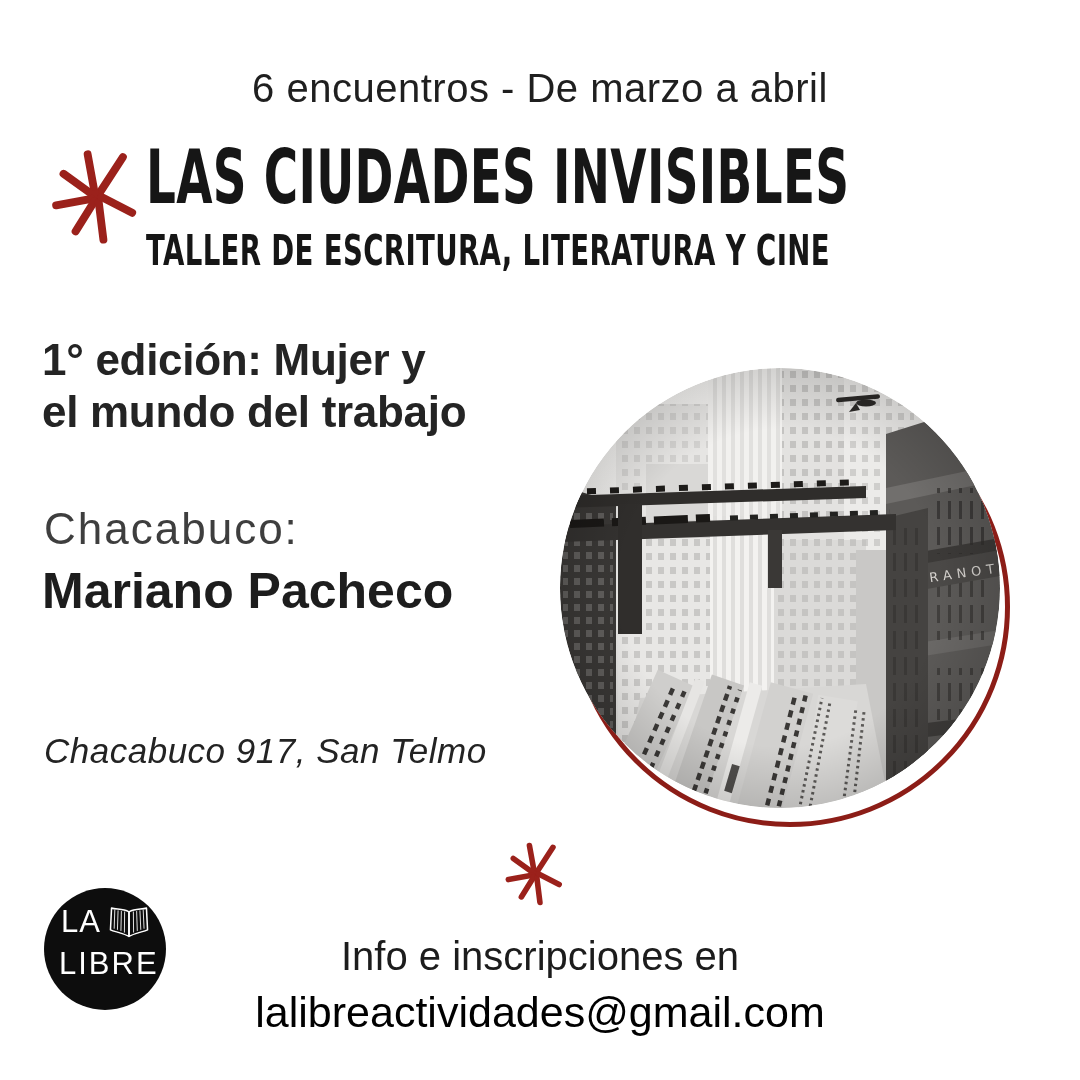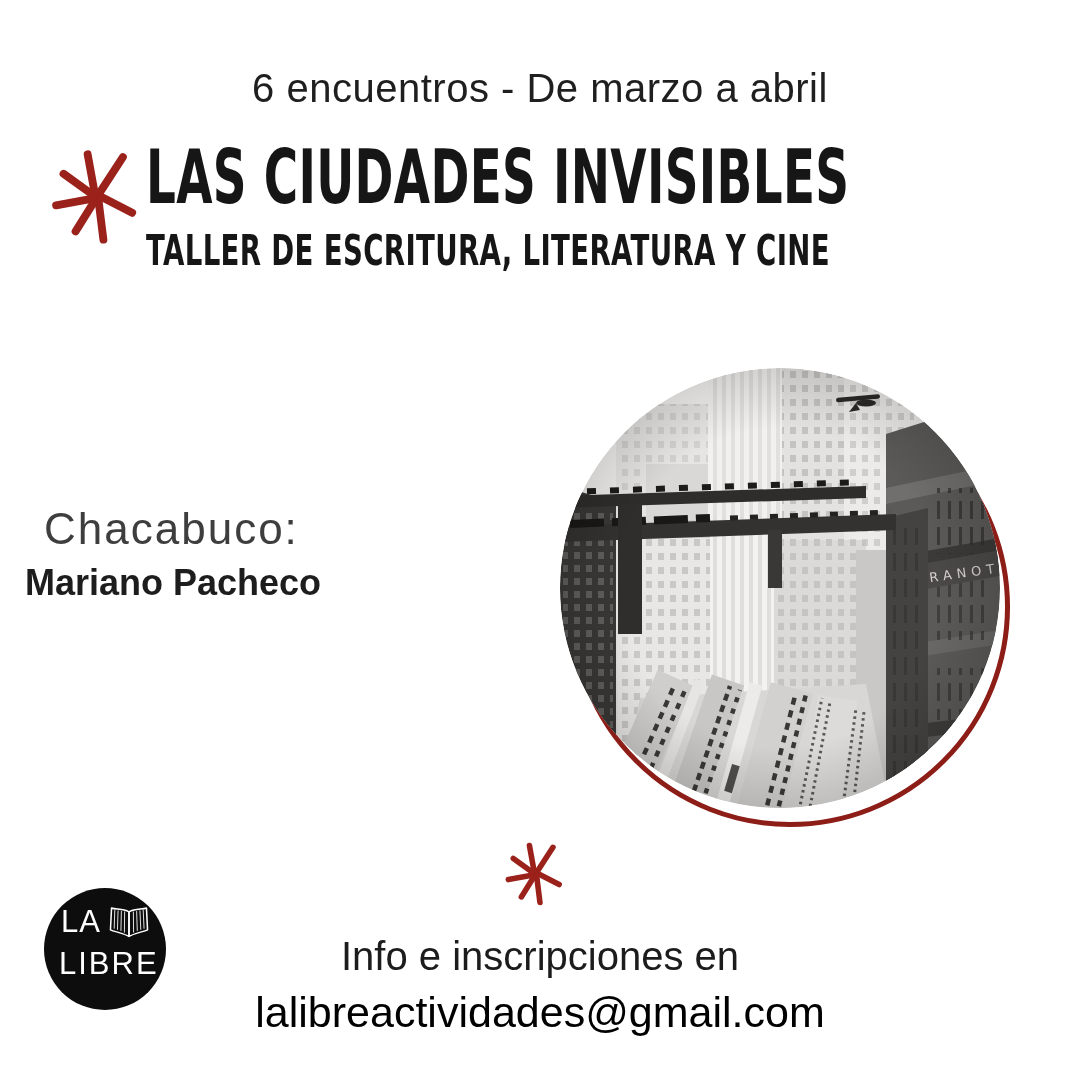--- a/index.html
+++ b/index.html
@@ -18,21 +18,21 @@
   .top-line{top:58px;font-size:40px;color:#1f1f1f;letter-spacing:0.5px;margin-top:8px;}
   .title-wrap{left:146px;top:134px;}
   .title-wrap .marker{font-size:70px;transform:scale(0.67,1.06);}
   .subtitle-wrap{left:146px;top:226px;}
   .subtitle-wrap .marker{font-size:40px;transform:scale(0.69,1.06);}
   .edition{
     left:42px;top:334px;font-size:44px;font-weight:bold;line-height:52px;
     color:#242424;letter-spacing:-0.3px;
   }
   .coordina{left:44px;top:504px;font-size:44px;font-weight:normal;color:#3e3e3e;letter-spacing:2px;}
-  .mariano{left:25px;top:562px;font-size:36px;font-weight:bold;color:#1d1d1d;}
+  .mariano{left:42px;top:562px;font-size:50px;font-weight:bold;color:#1d1d1d;}
   .martes-wrap{left:44px;top:670px;}
   .martes-wrap .marker{font-size:52px;transform:scale(0.67,1.10);}
   .address{left:44px;top:731px;font-size:35px;font-style:italic;color:#232323;letter-spacing:0.5px;}
   .info1{top:934px;font-size:40px;color:#1c1c1c;}
   .email{top:988px;font-size:43px;color:#000000;}
   
   .photo-ring{
     left:570px;top:387px;width:440px;height:440px;border-radius:50%;
     box-sizing:border-box;border:5px solid #8c1d17;
   }
@@ -74,24 +74,29 @@
     </svg>
   </div>
 
   <div class="abs title-wrap">
     <span class="marker">LAS CIUDADES INVISIBLES</span>
   </div>
   <div class="abs subtitle-wrap">
     <span class="marker">TALLER DE ESCRITURA, LITERATURA Y CINE</span>
   </div>
 
+  <div class="abs edition">
+    <div>1° edición:  Mujer y</div>
+    <div>el mundo del trabajo</div>
+  </div>
 
   <div class="abs coordina">Chacabuco:</div>
   <div class="abs mariano">Mariano Pacheco</div>
 
+  <div class="abs address">Chacabuco 917, San Telmo</div>
 
   <div class="abs photo-ring"></div>
 
   <div class="abs photo-circle">
     <svg viewBox="0 0 440 440" aria-hidden="true">
       <defs>
         <clipPath id="cclip">
             <circle cx="220" cy="220" r="220"></circle>
           </clipPath>
         <linearGradient id="sky" x1="0" y1="0" x2="0.35" y2="1">

